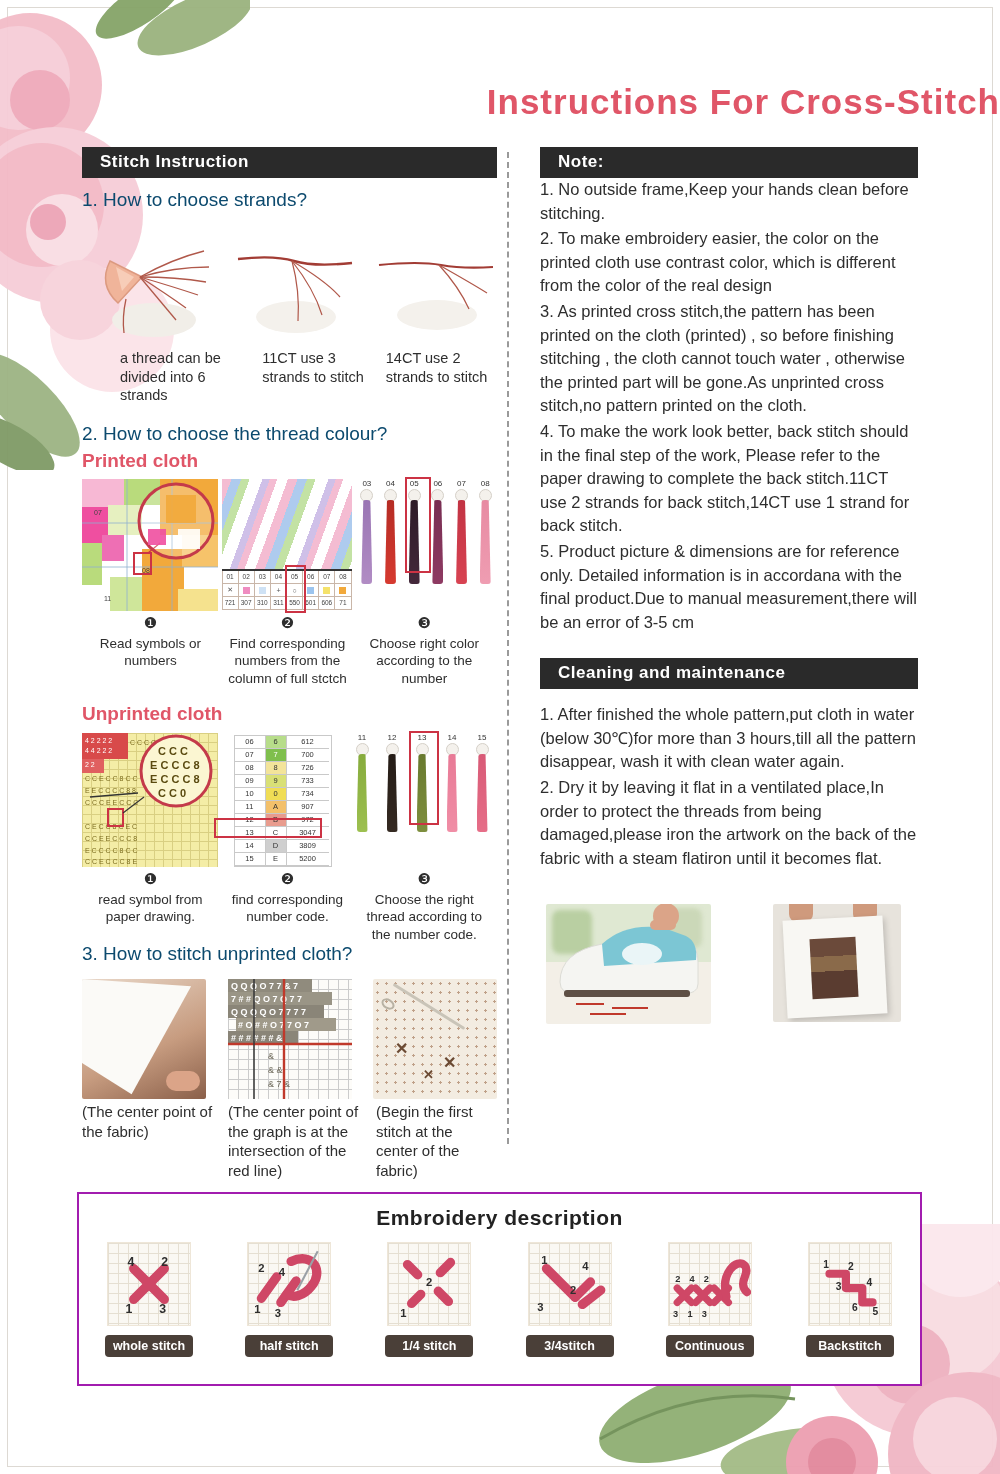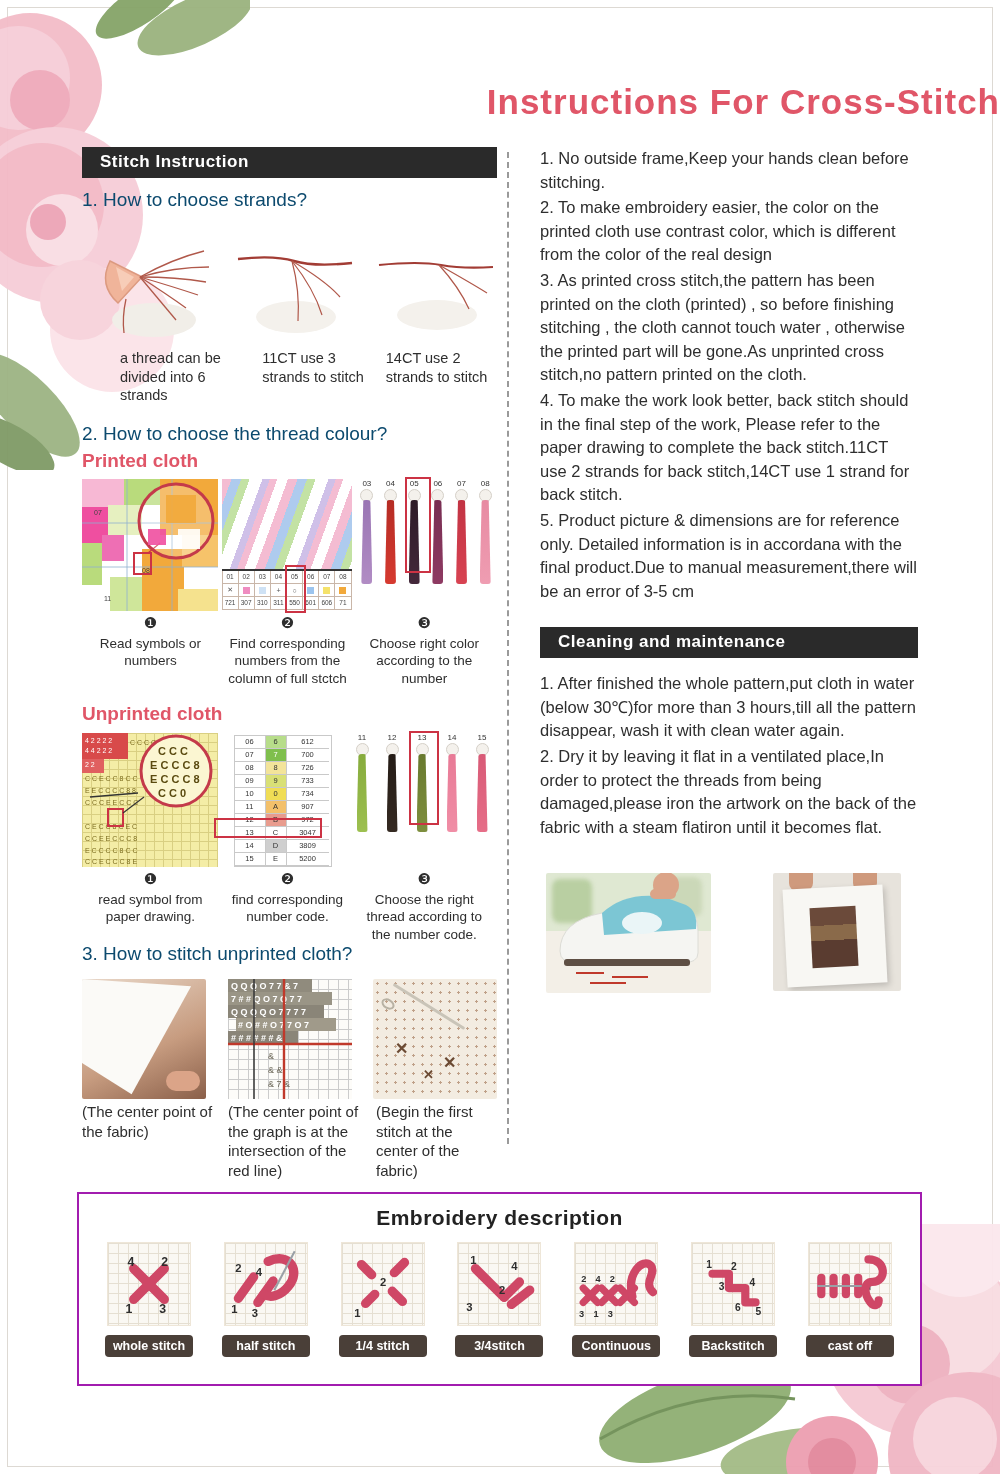--- a/index.html
+++ b/index.html
@@ -470,20 +470,21 @@
     </div>
 
     <div class="lb cap-row" style="top:955px">
       <div class="s3cap" style="width:138px;padding-right:8px">(The center point of the fabric)</div>
       <div class="s3cap" style="width:140px;padding-right:8px">(The center point of the graph is at the intersection of the red line)</div>
       <div class="s3cap" style="width:120px">(Begin the first stitch at the center of the fabric)</div>
     </div>
   </div>
 
   <div class="col-right">
+    <div class="bar">Note:</div>
     <div class="notes">
         <div class="note-item">1.  No outside frame,Keep your hands clean before stitching.</div>
         <div class="note-item">2.  To make embroidery easier,  the color on the printed cloth use contrast color, which is different from the color of the real design</div>
         <div class="note-item">3.  As printed cross stitch,the pattern has been printed on the cloth (printed) , so before finishing stitching , the cloth cannot touch water , otherwise the printed part will be gone.As unprinted cross stitch,no pattern printed on the cloth.</div>
         <div class="note-item">4.  To make the work look better, back stitch should in the final step of the work, Please refer to the paper drawing to complete the back stitch.11CT use 2 strands for back stitch,14CT use 1 strand for back stitch.</div>
         <div class="note-item">5.  Product picture &amp; dimensions are for reference only. Detailed information is in accordana with the final product.Due to manual measurement,there will be an error of 3-5 cm</div>
       </div>
     <div class="bar bar2">Cleaning and maintenance</div>
     <div class="notes" style="margin-top:14px">
         <div class="note-item">1.  After finished the whole pattern,put cloth in water (below 30℃)for more than 3 hours,till all the pattern disappear, wash it with clean water again.</div>
@@ -614,29 +615,15 @@
                 <text x="14" y="24">1</text>
                 <text x="38" y="26">2</text>
                 <text x="26" y="46">3</text>
                 <text x="56" y="42">4</text>
                 <text x="42" y="66">6</text>
                 <text x="62" y="70">5</text>
               </g>
         </svg></div>
         <div class="chip">Backstitch</div>
       </div>
-      <div class="tile">
-        <div class="ticon"><svg width="82" height="82" viewBox="0 0 80 80">
-          <g stroke="#cf4766" stroke-width="8" stroke-linecap="round">
-            <line x1="12" y1="34" x2="12" y2="50"></line>
-                <line x1="24" y1="34" x2="24" y2="50"></line>
-            <line x1="36" y1="34" x2="36" y2="50"></line>
-                <line x1="48" y1="34" x2="48" y2="50"></line>
-          </g>
-          <line x1="8" y1="42" x2="56" y2="42" stroke="#9aa0a6" stroke-width="2"></line>
-          <path d="M52,42 l8,-4 v8 z" fill="#555"></path>
-          <path d="M58,16 C76,16 76,38 62,38 C52,38 54,50 60,58 C64,63 68,60 68,56" stroke="#cf4766" stroke-width="8" fill="none" stroke-linecap="round"></path>
-        </svg></div>
-        <div class="chip">cast off</div>
-      </div>
     </div>
   </div>
 </div>
 
 </body></html>

